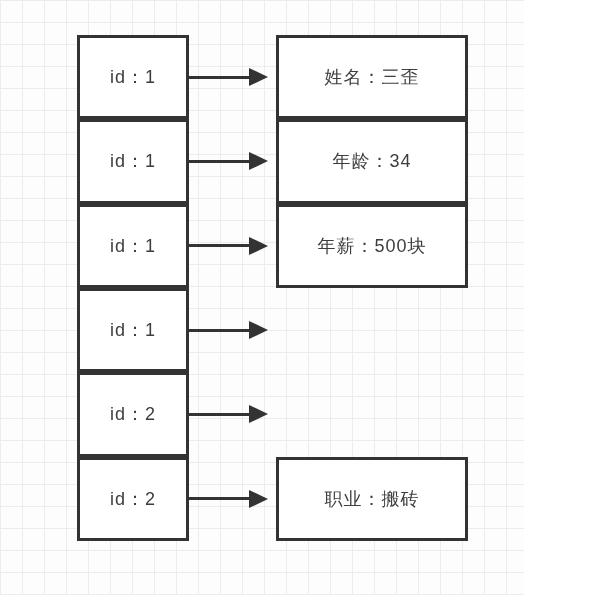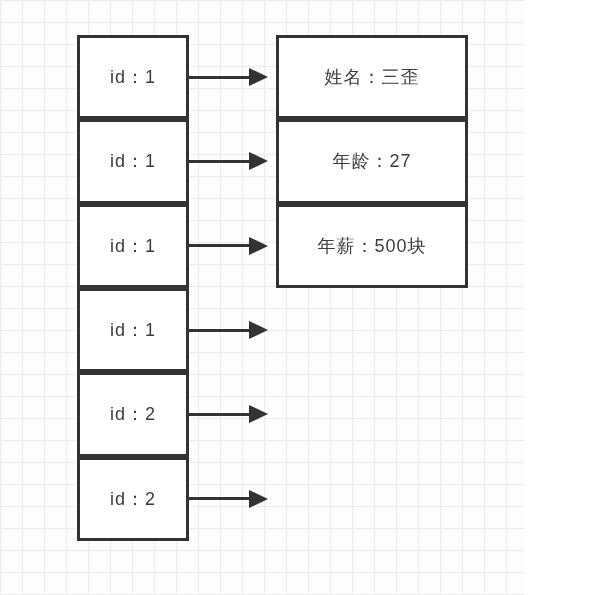--- a/index.html
+++ b/index.html
@@ -101,21 +101,21 @@
 
     <div class="row">
       <div class="cell cell-left">
         <span>id：1</span>
       </div>
       <div class="arrow">
         <div class="arrow-shaft"></div>
         <div class="arrow-head"></div>
       </div>
       <div class="cell cell-right">
-        <span>年龄：27</span>
+        <span>年龄：34</span>
       </div>
     </div>
 
     <div class="row">
       <div class="cell cell-left">
         <span>id：1</span>
       </div>
       <div class="arrow">
         <div class="arrow-shaft"></div>
         <div class="arrow-head"></div>
@@ -146,16 +146,19 @@
     </div>
 
     <div class="row">
       <div class="cell cell-left">
         <span>id：2</span>
       </div>
       <div class="arrow">
         <div class="arrow-shaft"></div>
         <div class="arrow-head"></div>
       </div>
+      <div class="cell cell-right">
+        <span>职业：搬砖</span>
+      </div>
     </div>
 
   </div>
 </div>
 
 </body></html>

